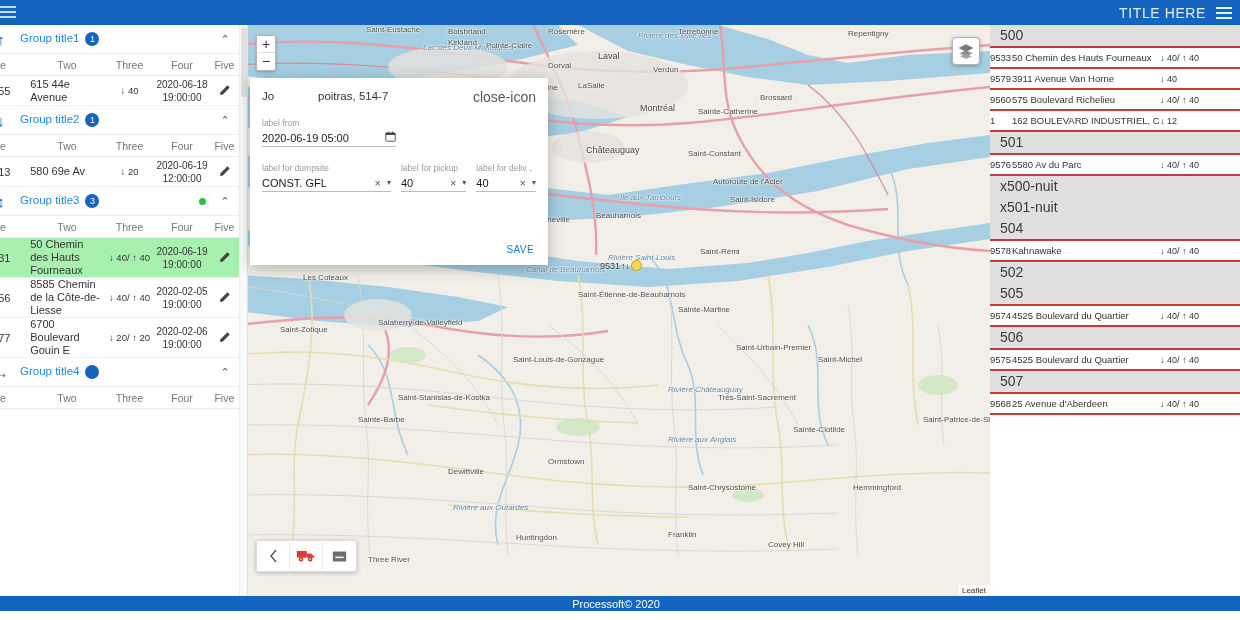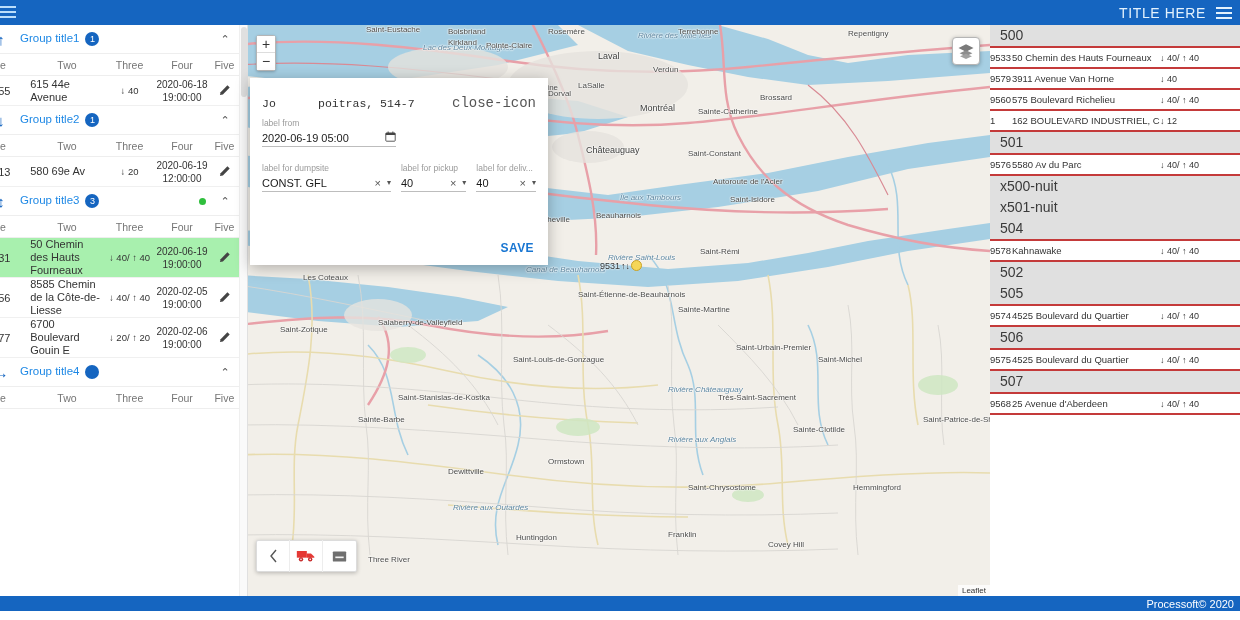--- a/index.html
+++ b/index.html
@@ -33,21 +33,21 @@
   .hamburger2 { width:16px; height:12px; position:relative; }
   .hamburger2 i { position:absolute; left:0; width:16px; height:2px; background:#e3f2fd; }
   .hamburger2 i:nth-child(1){ top:0; }
   .hamburger2 i:nth-child(2){ top:5px; }
   .hamburger2 i:nth-child(3){ top:10px; }
 
   
   .bottombar {
     position:absolute; left:0; top:596px; width:1240px; height:15px;
     background:#1565c0; z-index:60;
-    display:flex; align-items:center; justify-content:flex-end;
+    display:flex; align-items:center; justify-content:center;
     padding: 0 6px;
     color:#ffffff; font-size:11px;
   }
   .bottombar .left-txt { margin-left:-8px; }
 
   
   .sidebar {
     position:absolute; left:0; top:25px; width:248px; height:571px;
     background:#ffffff; overflow:hidden; z-index:40;
     border-right:1px solid #e0e0e0;
@@ -154,22 +154,22 @@
     background:#f5d657; border:1px solid #c9a227;
   }
 
   
   .dialog {
     position:absolute; left:250px; top:78px; width:298px; height:187px;
     background:#fff; z-index:50;
     box-shadow:0 3px 14px rgba(0,0,0,.28);
   }
   .dlg-head {
-    display:flex; align-items:flex-end; height:36px; padding:4px 12px;
-    font-size:11.5px; color:#333;font-family:Liberation Mono, monospace;
+    display:flex; align-items:flex-start; height:36px; padding:12px 12px;
+    font-size:11.5px; color:#333;
   }
   .dlg-name { width:56px; }
   .dlg-sub { flex:1; }
   .dlg-close { font-size:14px; color:#555; cursor:pointer; line-height:1; }
   .dlg-body { padding:0 12px; }
   .frow { display:flex; gap:10px; }
   .field { position:relative; padding-top:4px; }
   .flabel { font-size:8.5px; color:#9a9a9a; margin-bottom:1px; }
   .fline {
     display:flex; align-items:center; border-bottom:1px solid #bdbdbd;
@@ -179,21 +179,21 @@
   .ficon { font-size:11px; color:#555; margin-left:2px; }
   .fclear { font-size:11px; color:#555; margin-left:4px; cursor:pointer; }
   .fcaret { font-size:8px; color:#555; margin-left:6px; }
   .f-from { width:134px; }
   .f-to { width:134px; }
   .f-dump { width:134px; }
   .f-pick { width:68px; }
   .f-deliv { width:62px; }
   .dlg-save {
     position:absolute; right:14px; bottom:10px;
-    color:#1976d2; font-size:12px; font-weight:700; letter-spacing:.4px;
+    color:#1976d2; font-size:10px; font-weight:400; letter-spacing:.4px;
     cursor:pointer;
   }
 
   
   .rpanel {
     position:absolute; left:990px; top:25px; width:250px; height:571px;
     background:#ffffff; overflow:hidden; z-index:40;
   }
   .rp-inner { position:absolute; left:0; top:0; width:268px; }
   .rp-group {
@@ -431,21 +431,21 @@
         <div class="maplabel water-lbl" style="left: 390px; top: 6px;">Rivière des Mille Îles</div>
         <div class="maplabel" style="left: 118px; top: 0;">Saint-Eustache</div>
         <div class="maplabel" style="left: 200px; top: 2px;">Boisbriand</div>
         <div class="maplabel" style="left: 300px; top: 2px;">Rosemère</div>
         <div class="maplabel" style="left: 430px; top: 2px;">Terrebonne</div>
         <div class="maplabel" style="left: 600px; top: 4px;">Repentigny</div>
         <div class="maplabel big" style="left: 350px; top: 26px;">Laval</div>
         <div class="maplabel big" style="left: 392px; top: 78px;">Montréal</div>
         <div class="maplabel" style="left: 200px; top: 13px;">Kirkland</div>
         <div class="maplabel" style="left: 238px; top: 16px;">Pointe-Claire</div>
-        <div class="maplabel" style="left: 300px; top: 36px; margin-top: 28px;">Dorval</div>
+        <div class="maplabel" style="left: 300px; top: 36px;">Dorval</div>
         <div class="maplabel" style="left: 282px; top: 58px;">Lachine</div>
         <div class="maplabel" style="left: 330px; top: 56px;">LaSalle</div>
         <div class="maplabel" style="left: 405px; top: 40px;">Verdun</div>
         <div class="maplabel" style="left: 170px; top: 52px;">Beaconsfield</div>
         <div class="maplabel" style="left: 63px; top: 65px;">Senneville</div>
         <div class="maplabel" style="left: 122px; top: 78px;">Baie-D'Urfé</div>
         <div class="maplabel water-lbl" style="left: 200px; top: 85px;">Lac Saint-Louis</div>
         <div class="maplabel" style="left: 30px; top: 82px;">Vaudreuil-Dorion</div>
         <div class="maplabel" style="left: 142px; top: 105px;">Île Perrot</div>
         <div class="maplabel" style="left: 92px; top: 104px;">Pincourt</div>

